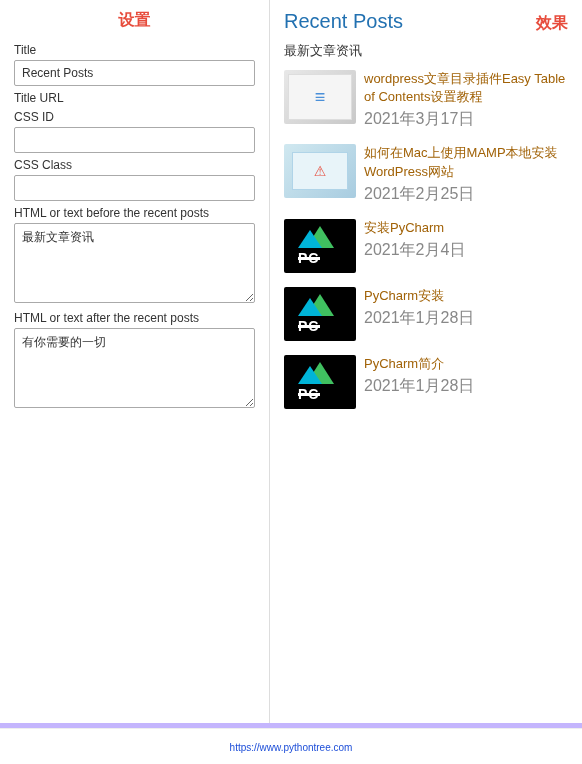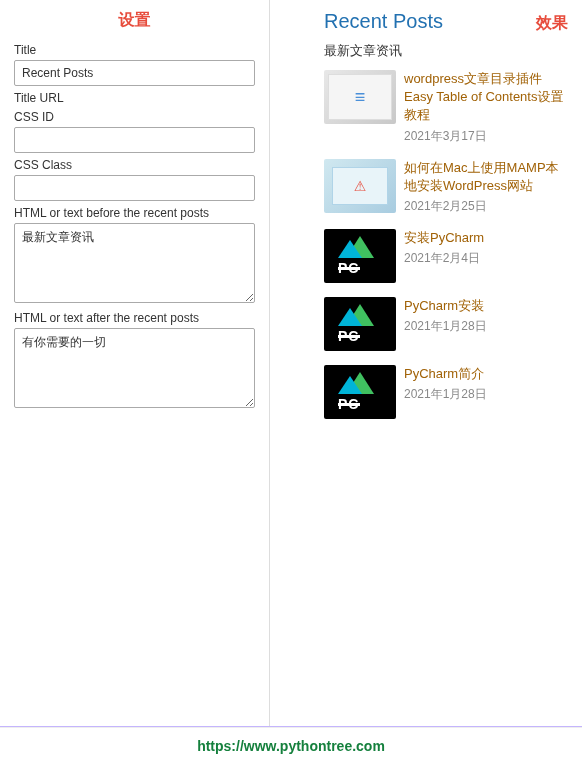--- a/index.html
+++ b/index.html
@@ -9,22 +9,21 @@
       background: #fff;
       width: 582px;
       min-height: 764px;
       display: flex;
       flex-direction: column;
     }
 
     .main-container {
       display: flex;
       flex: 1;
-      border-bottom: 1px solid #c4b5fd;
-      gap: 40px;
+      border-bottom: 5px solid #c4b5fd;
     }
 
     
     .settings-panel {
       width: 270px;
       padding: 10px 14px;
       border-right: 1px solid #ddd;
     }
 
     .panel-header-settings {
@@ -213,36 +212,35 @@
     .post-title-link {
       font-size: 13px;
       color: #a16207;
       line-height: 1.4;
       display: block;
       margin-bottom: 3px;
       text-decoration: none;
     }
 
     .post-date {
-      font-size: 12px;
+      font-size: 16px;
       color: #888;
     }
 
     
     .footer-bar {
       text-align: center;
       padding: 10px;
       border-top: 1px solid #eee;
     }
 
     .footer-link {
-      color: #15803d;
-      font-size: 14px;
+      color: #1d4ed8;
+      font-size: 10px;
       text-decoration: none;
-      font-weight: bold;
     }
   </style>
 </head>
 <body>
 
 <div class="main-container">
 
   <div class="settings-panel">
     <div class="panel-header-settings">设置</div>
 

